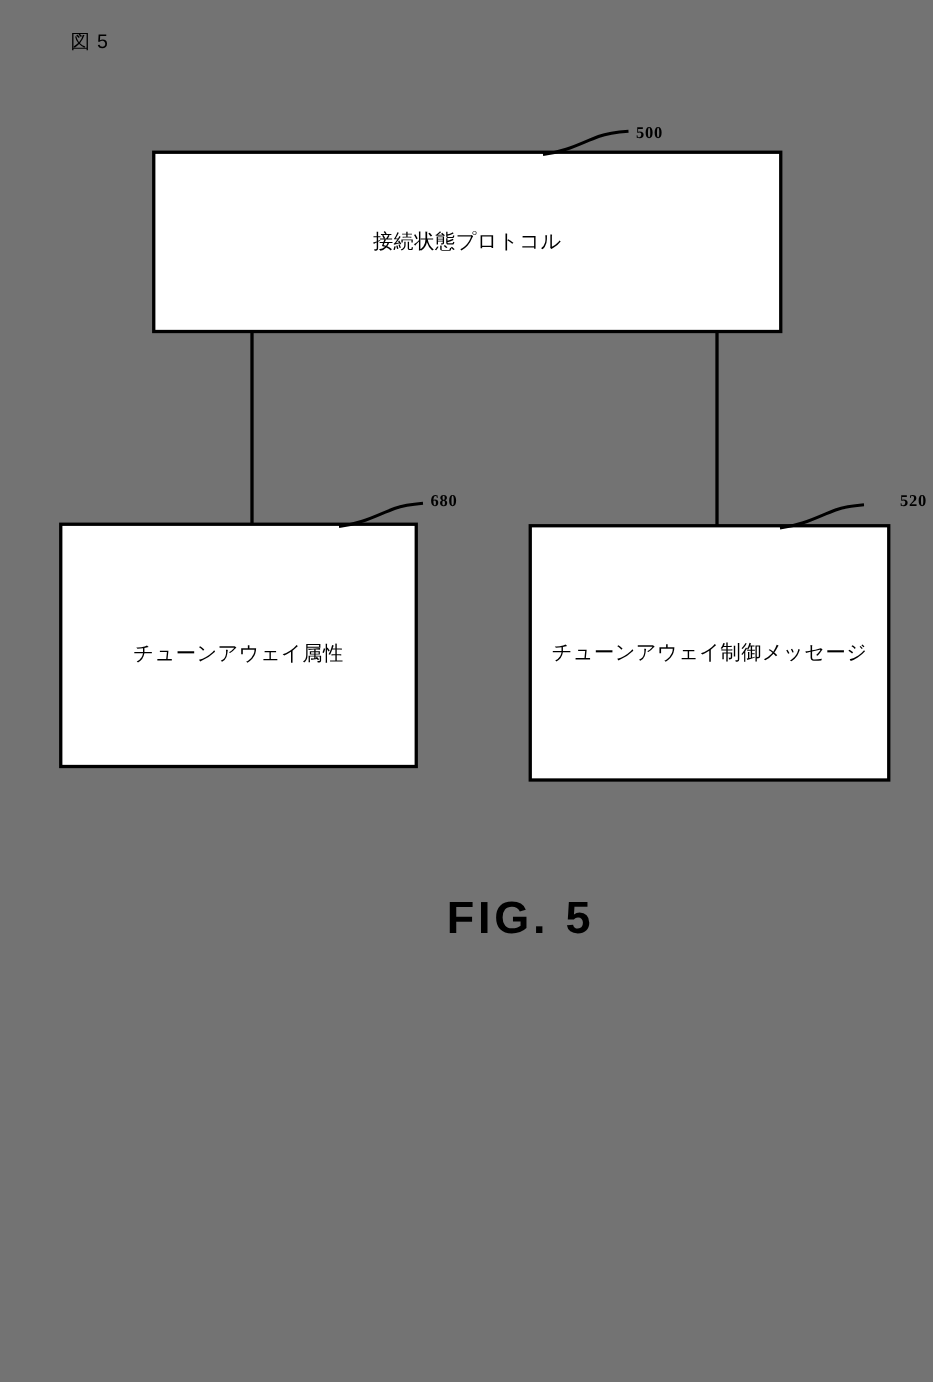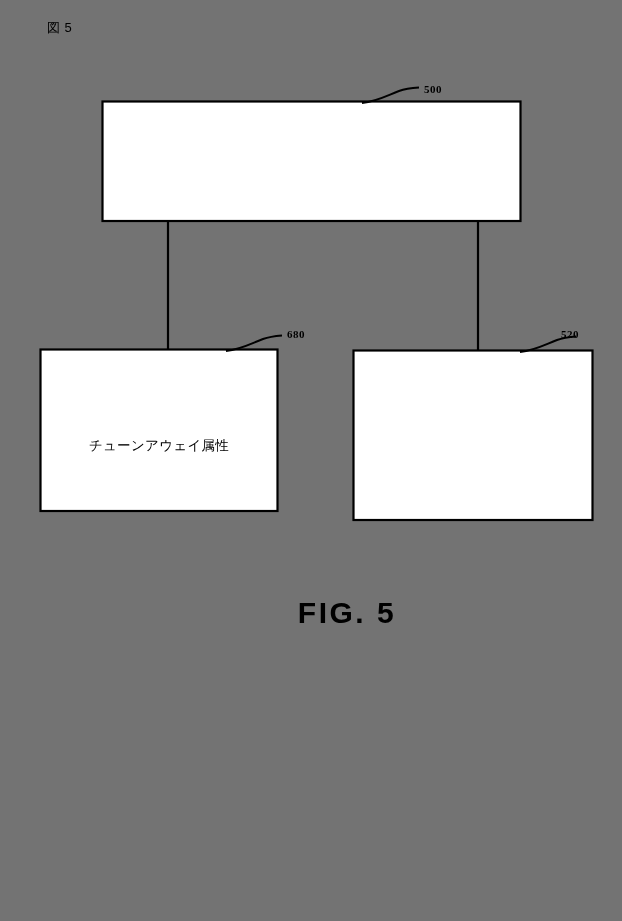--- a/index.html
+++ b/index.html
@@ -47,36 +47,36 @@
     align-items: center;
     justify-content: center;
     text-align: center;
     font-size: 13.5px;
     line-height: 1.35;
     letter-spacing: 0.3px;
     color: #000;
     pointer-events: none;
   }
   #box-top-text    { left: 102px; top: 101px; width: 419px; height: 120px; }
-  #box-left-text   { left: 40px;  top: 349px; width: 238px; height: 194px; text-align: center; }
+  #box-left-text   { left: 40px;  top: 339px; width: 238px; height: 194px; text-align: center; }
   #box-right-text  { left: 353px; top: 350px; width: 240px; height: 170px; }
 
   
   .ref-num {
     position: absolute;
     font-size: 11px;
     font-weight: bold;
     letter-spacing: 0.5px;
     line-height: 1;
     white-space: nowrap;
     font-family: Liberation Serif, serif;
   }
   #ref-500 { left: 424px; top: 84px; }
   #ref-510 { left: 287px; top: 329px; }
-  #ref-520 { left: 561px; top: 329px; }
+  #ref-520 { left: 600px; top: 329px; }
 
   
   .fig-caption {
     position: absolute;
     left: 0;
     top: 598px;
     width: 622px;
     text-align: center;
     font-size: 30px;
     font-weight: bold;
@@ -104,23 +104,25 @@
 
     <line x1="478" y1="221" x2="478" y2="351" stroke="#000000" stroke-width="2.2"></line>
 
     <path d="M 362 103 C 378 101 388 95 399 91 C 406 88.5 412 88 419 87.5" fill="none" stroke="#000000" stroke-width="2"></path>
 
     <path d="M 226 351 C 242 349 252 343 263 339 C 270 336.5 276 336 282 335.5" fill="none" stroke="#000000" stroke-width="2"></path>
 
     <path d="M 520 352 C 536 350 546 344 557 340 C 564 337.5 570 337 576 336.5" fill="none" stroke="#000000" stroke-width="2"></path>
   </svg>
 
+  <div class="box-text" id="box-top-text">接続状態プロトコル</div>
 
   <div class="box-text" id="box-left-text">チューンアウェイ属性</div>
 
+  <div class="box-text" id="box-right-text">チューンアウェイ制御メッセージ</div>
 
   <div class="ref-num" id="ref-500">500</div>
 
   <div class="ref-num" id="ref-510">680</div>
 
   <div class="ref-num" id="ref-520">520</div>
 
   <div class="fig-caption">FIG. 5</div>
 
 </div>

